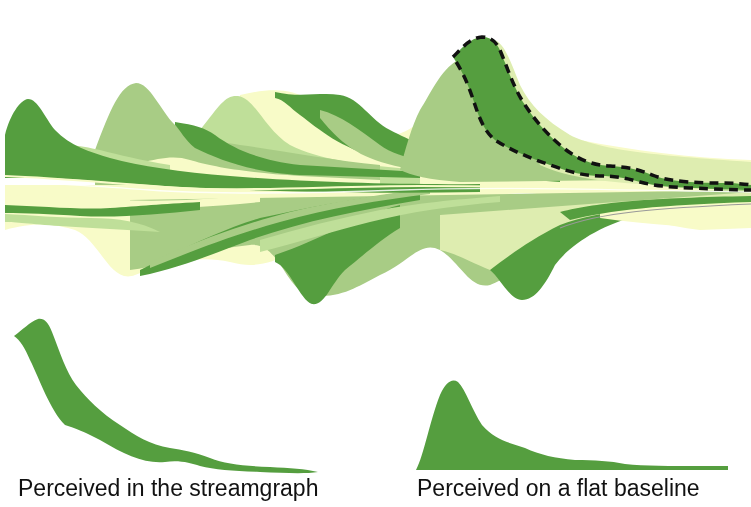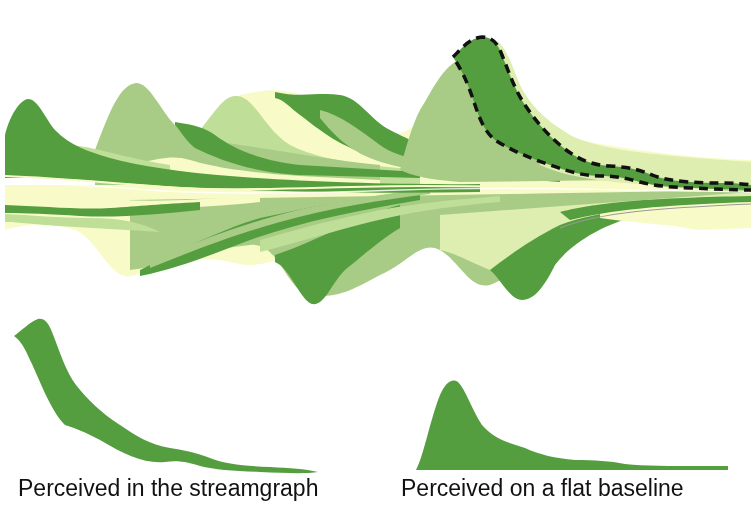--- a/index.html
+++ b/index.html
@@ -8,21 +8,21 @@
     svg { position: absolute; left: 0; top: 0; }
     .caption {
       position: absolute;
       font-family: "Liberation Sans", sans-serif;
       font-size: 23px;
       color: #111111;
       white-space: nowrap;
       line-height: 1;
     }
     #cap-left { left: 18px; top: 477px; text-align: right; }
-    #cap-right { left: 401px; top: 477px; }
+    #cap-right { left: 417px; top: 477px; }
   </style>
 </head>
 <body>
 
 <div class="stage">
 
   <svg width="751" height="310" viewBox="0 0 751 310">
 
     <path fill="#f8fbc8" d="M5,230 C40,220 60,226 75,230 C100,240 110,285 135,275 C170,262 200,255 230,262 C260,270 275,260 300,250 C340,235 380,240 420,220 C450,205 470,200 500,195 C560,185 620,220 700,230 L751,228 L751,185 L5,185 Z"></path>
 

